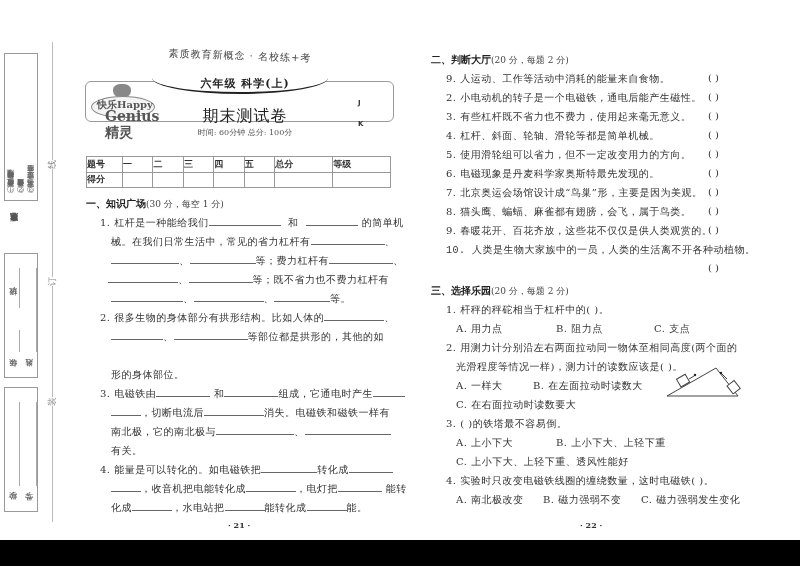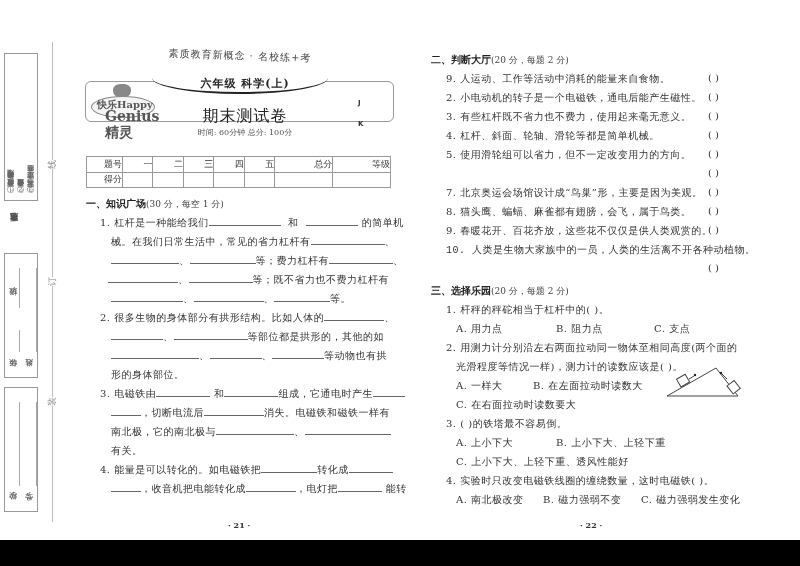--- a/index.html
+++ b/index.html
@@ -26,21 +26,21 @@
   .logo .oval { position: absolute; left: 0; top: 6px; width: 64px; height: 22px; border: 1px solid #888; border-radius: 50%; background: #f4f4f4; }
   .logo .l1 { position: absolute; left: 6px; top: 8px; font-size: 10px; color: #555; font-weight: bold; }
   .logo .l2 { position: absolute; left: 14px; top: 18px; font-size: 14px; color: #555; font-weight: bold; }
   .logo .cat { position: absolute; left: 22px; top: -6px; width: 18px; height: 14px; background: #888; border-radius: 40% 40% 50% 50%; }
   .main-title { position: absolute; left: 180px; top: 106px; width: 130px; text-align: center; font-size: 16px; color: #222; font-family: "DejaVu Sans", sans-serif; letter-spacing: 1px; }
   .title-meta { position: absolute; left: 175px; top: 127px; width: 140px; text-align: center; font-size: 8px; color: #555; }
   .jk { position: absolute; left: 358px; font-size: 7px; color: #333; font-weight: bold; font-family: "DejaVu Sans", sans-serif; }
 
   
   table.score { position: absolute; left: 86px; top: 156px; width: 305px; height: 32px; border-collapse: collapse; font-size: 9px; }
-  table.score td { border: 1px solid #999; text-align: right; color: #333; height: 15px; font-weight: normal; }
+  table.score td { border: 1px solid #999; text-align: left; color: #333; height: 15px; font-weight: bold; }
   table.score td.first { width: 36px; }
 
   
   .sec-head { position: absolute; font-size: 10px; color: #222; white-space: nowrap; }
   .sec-head b { font-weight: bold; font-family: "DejaVu Sans", sans-serif; }
   .sec-head span.note { font-size: 9px; color: #444; }
   .line { position: absolute; font-size: 10px; color: #333; white-space: nowrap; letter-spacing: 0.5px; }
   .blank { display: inline-block; border-bottom: 1px solid #666; height: 10px; vertical-align: baseline; }
   .paren { position: absolute; font-size: 10px; color: #333; }
   .pagenum { position: absolute; font-size: 8px; font-weight: bold; color: #333; }
@@ -143,23 +143,20 @@
   <div class="line" style="left:111px;top:292px;">
     <span class="blank" style="width:72px"></span><span>、</span><span class="blank" style="width:70px"></span><span>、</span><span class="blank" style="width:56px"></span><span>等。</span>
   </div>
 
   <div class="line" style="left:100px;top:311px;">
     <span>2. 很多生物的身体部分有拱形结构。比如人体的</span><span class="blank" style="width:60px"></span><span>、</span>
   </div>
   <div class="line" style="left:111px;top:330px;">
     <span class="blank" style="width:52px"></span><span>、</span><span class="blank" style="width:74px"></span><span>等部位都是拱形的，其他的如</span>
   </div>
-  <div class="line" style="left:111px;top:349px;">
-    <span class="blank" style="width:88px"></span><span>、</span><span class="blank" style="width:52px"></span><span>、</span><span class="blank" style="width:52px"></span><span>等动物也有拱</span>
-  </div>
   <div class="line" style="left:111px;top:368px;">
     <span>形的身体部位。</span>
   </div>
 
   <div class="line" style="left:100px;top:387px;">
     <span>3. 电磁铁由</span><span class="blank" style="width:54px"></span>&nbsp;<span>和</span><span class="blank" style="width:54px"></span><span>组成，它通电时产生</span><span class="blank" style="width:32px"></span>
   </div>
   <div class="line" style="left:111px;top:406px;">
     <span class="blank" style="width:30px"></span><span>，切断电流后</span><span class="blank" style="width:60px"></span><span>消失。电磁铁和磁铁一样有</span>
   </div>
@@ -168,38 +165,42 @@
   </div>
   <div class="line" style="left:111px;top:444px;">
     <span>有关。</span>
   </div>
 
   <div class="line" style="left:100px;top:463px;">
     <span>4. 能量是可以转化的。如电磁铁把</span><span class="blank" style="width:56px"></span><span>转化成</span><span class="blank" style="width:44px"></span>
   </div>
   <div class="line" style="left:111px;top:482px;">
     <span class="blank" style="width:30px"></span><span>，收音机把电能转化成</span><span class="blank" style="width:50px"></span><span>，电灯把</span><span class="blank" style="width:44px"></span>&nbsp;<span>能转</span>
+  </div>
+  <div class="line" style="left:111px;top:501px;">
+    <span>化成</span><span class="blank" style="width:40px"></span><span>，水电站把</span><span class="blank" style="width:40px"></span><span>能转化成</span><span class="blank" style="width:40px"></span><span>能。</span>
   </div>
 
   <div class="pagenum" style="left:228px;top:520px;">· 21 ·</div>
 
   <div class="sec-head" style="left:431px;top:53px;">
     <b>二、判断大厅</b><span class="note">(20 分，每题 2 分)</span>
   </div>
 
   <div class="line" style="left:446px;top:72px;">9. 人运动、工作等活动中消耗的能量来自食物。</div>
   <div class="paren" style="left:708px;top:72px;">(        )</div>
   <div class="line" style="left:446px;top:91px;">2. 小电动机的转子是一个电磁铁，通电后能产生磁性。</div>
   <div class="paren" style="left:708px;top:91px;">(        )</div>
   <div class="line" style="left:446px;top:110px;">3. 有些杠杆既不省力也不费力，使用起来毫无意义。</div>
   <div class="paren" style="left:708px;top:110px;">(        )</div>
   <div class="line" style="left:446px;top:129px;">4. 杠杆、斜面、轮轴、滑轮等都是简单机械。</div>
   <div class="paren" style="left:708px;top:129px;">(        )</div>
   <div class="line" style="left:446px;top:148px;">5. 使用滑轮组可以省力，但不一定改变用力的方向。</div>
   <div class="paren" style="left:708px;top:148px;">(        )</div>
+  <div class="line" style="left:446px;top:167px;">6. 电磁现象是丹麦科学家奥斯特最先发现的。</div>
   <div class="paren" style="left:708px;top:167px;">(        )</div>
   <div class="line" style="left:446px;top:186px;">7. 北京奥运会场馆设计成“鸟巢”形，主要是因为美观。</div>
   <div class="paren" style="left:708px;top:186px;">(        )</div>
   <div class="line" style="left:446px;top:205px;">8. 猫头鹰、蝙蝠、麻雀都有翅膀，会飞，属于鸟类。</div>
   <div class="paren" style="left:708px;top:205px;">(        )</div>
   <div class="line" style="left:446px;top:224px;">9. 春暖花开、百花齐放，这些花不仅仅是供人类观赏的。</div>
   <div class="paren" style="left:708px;top:224px;">(        )</div>
   <div class="line" style="left:446px;top:243px;font-family:Liberation Mono, monospace;">10. 人类是生物大家族中的一员，人类的生活离不开各种动植物。</div>
   <div class="paren" style="left:708px;top:262px;">(        )</div>
 

